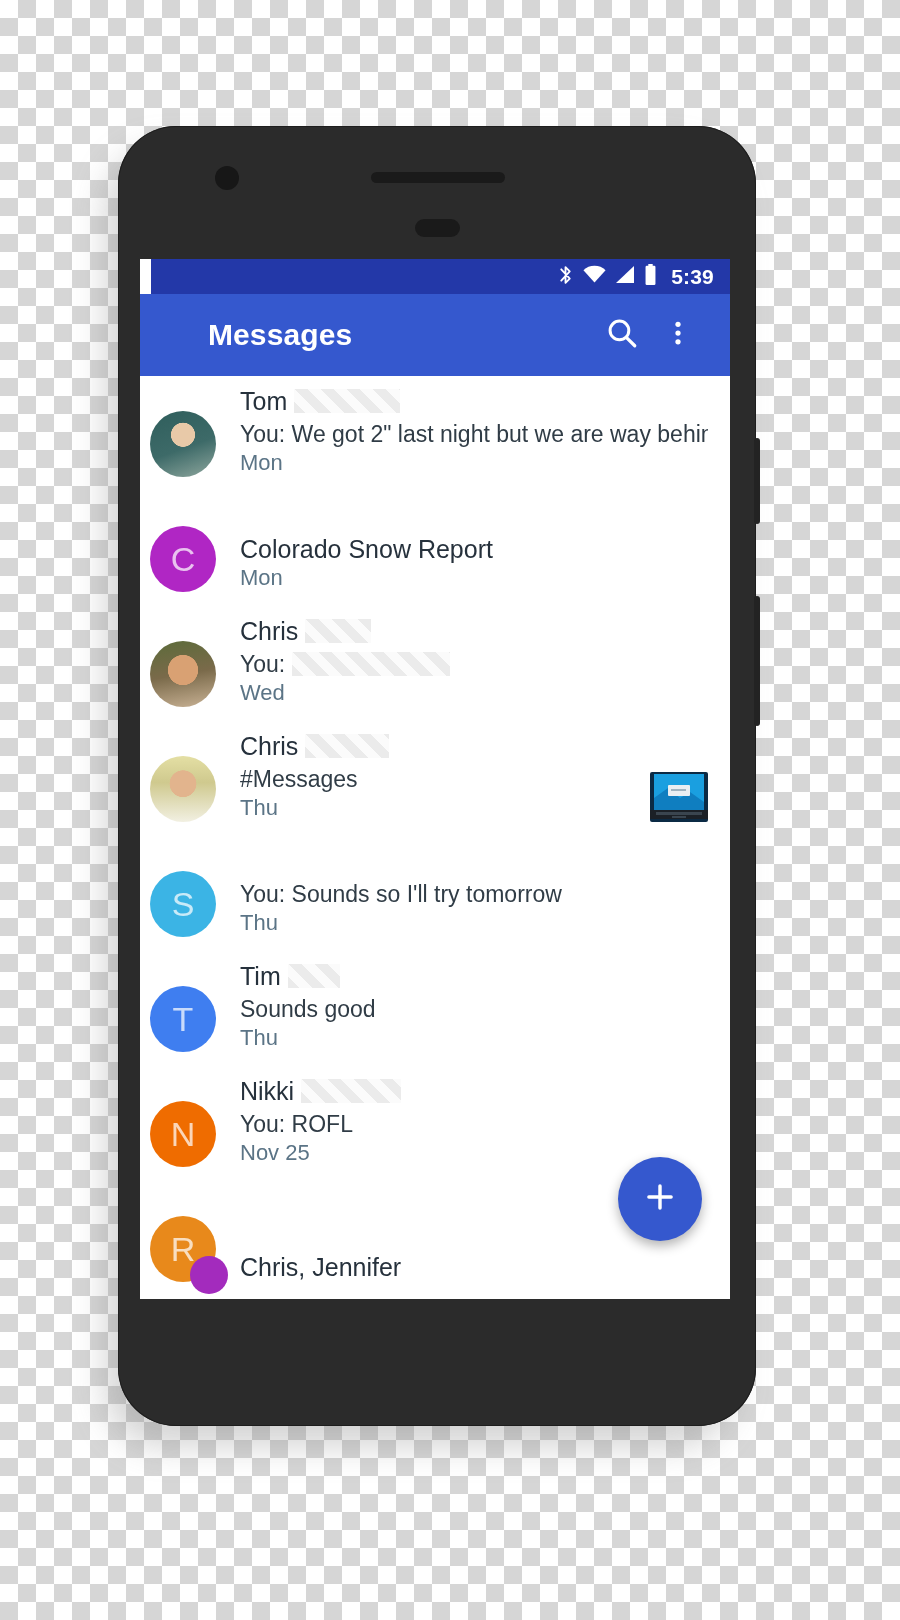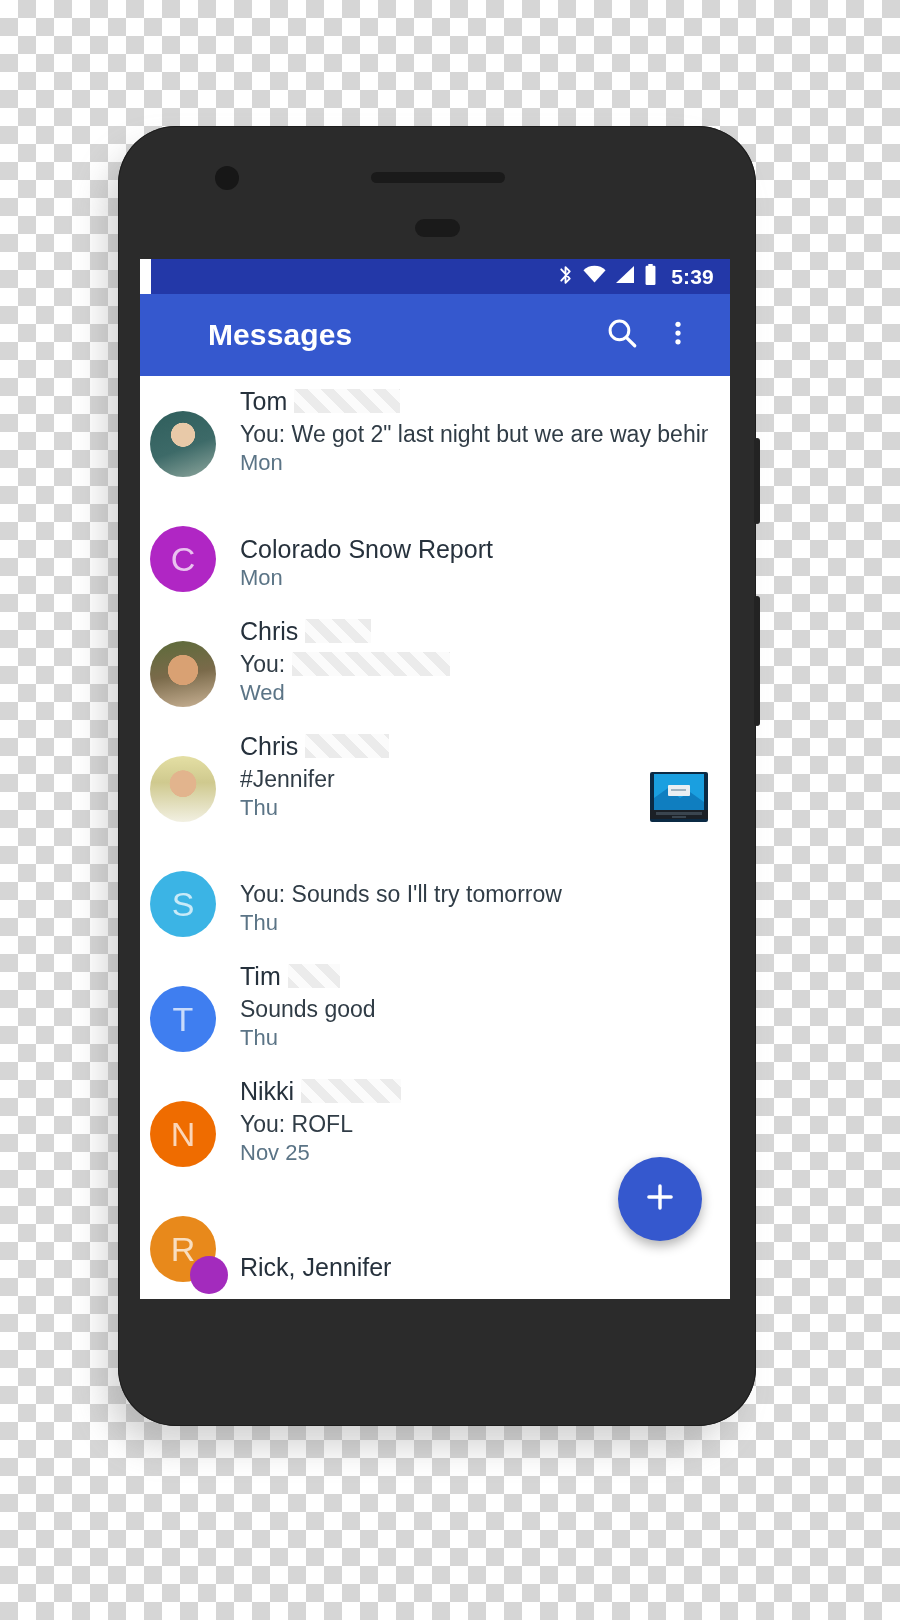--- a/index.html
+++ b/index.html
@@ -355,21 +355,21 @@
               </div>
             </div>
             <div class="conv-row">
               <div class="avatar" style="background: radial-gradient(circle at 50% 42%, rgb(226, 180, 141) 0px, rgb(226, 180, 141) 26%, transparent 27%), linear-gradient(rgb(228, 223, 164) 0%, rgb(207, 201, 142) 40%, rgb(242, 240, 226) 100%);"></div>
               <div class="conv-text">
                 <div class="conv-name-line">
                   <span>Chris</span>
                   <span class="redact" style="width: 84px;"></span>
                 </div>
                 <div class="conv-snippet-line">
-                  <span>#Jennifer</span>
+                  <span>#Messages</span>
                 </div>
                 <div class="conv-time">Thu</div>
               </div>
               <div class="conv-thumb"><svg width="58" height="50" viewBox="0 0 58 50">
                   <rect x="4" y="2" width="50" height="36" fill="#1a9fe0"></rect>
                   <path d="M4 26 L18 16 L30 26 L40 20 L54 30 L54 38 L4 38 Z" fill="#0f7ec0"></path>
                   <rect x="18" y="13" width="22" height="11" rx="1" fill="#e9eef2"></rect>
                   <rect x="21" y="17" width="15" height="2" fill="#9fb3c0"></rect>
                   <rect x="0" y="38" width="58" height="9" fill="#1b2026"></rect>
                   <rect x="6" y="40" width="46" height="3" fill="#3a454f"></rect>
@@ -417,21 +417,21 @@
                 <div class="conv-time">Nov 25</div>
               </div>
             </div>
             <div class="conv-row">
               <div class="avatar" style="background: rgb(232, 137, 27); overflow: visible;">
                 <span class="avatar-letter">R</span>
                 <div class="avatar-group-second" style="background: rgb(163, 43, 189);"></div>
               </div>
               <div class="conv-text">
                 <div class="conv-name-line">
-                  <span>Rick, Jennifer</span>
+                  <span>Chris, Jennifer</span>
                 </div>
               </div>
             </div>
           </div>
 
         <div id="fab">
           <span>
             <svg width="36" height="36" viewBox="0 0 24 24">
               <line x1="12" y1="4.6" x2="12" y2="19.4" stroke="#fff" stroke-width="2.3" stroke-linecap="round"></line>
               <line x1="4.6" y1="12" x2="19.4" y2="12" stroke="#fff" stroke-width="2.3" stroke-linecap="round"></line>

